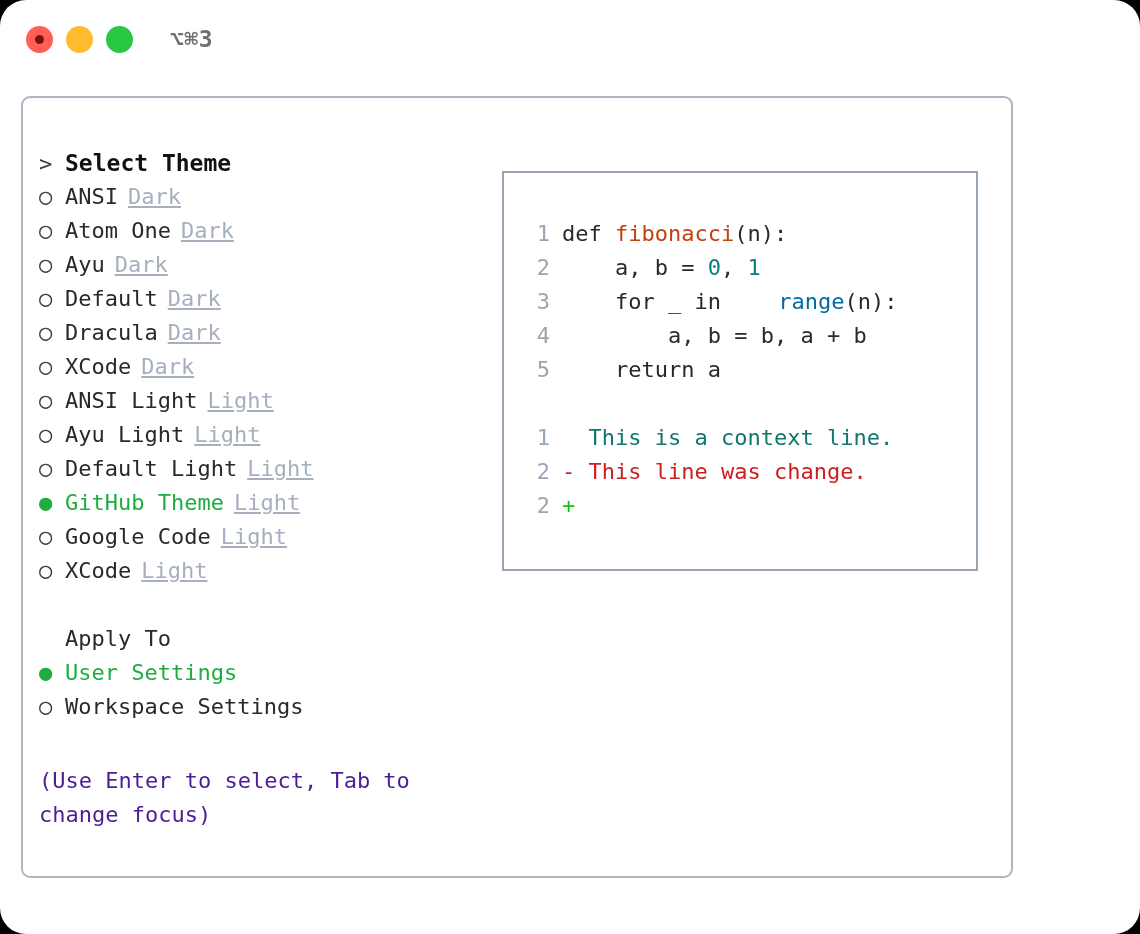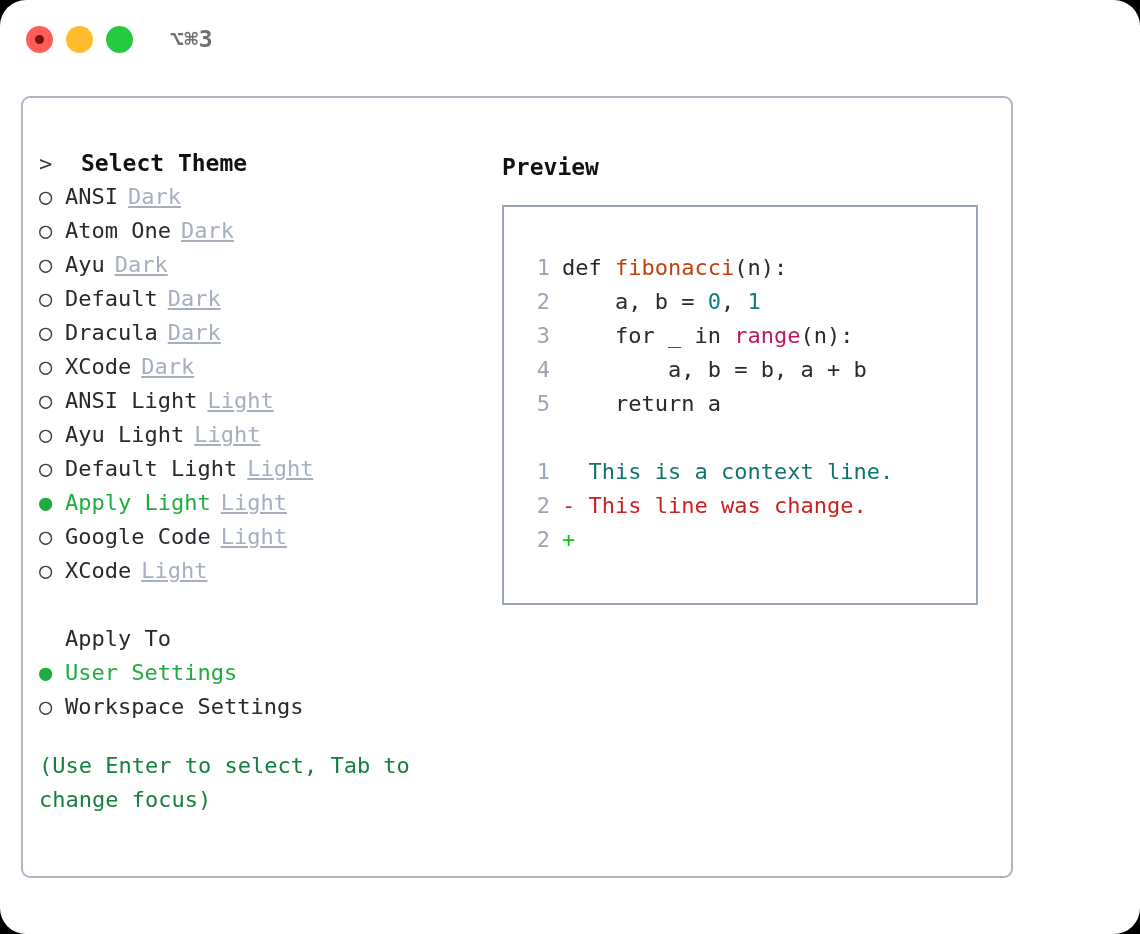--- a/index.html
+++ b/index.html
@@ -103,28 +103,27 @@
   .rowlabel.sel { color: #1fad3f; }
   .rowtag {
     color: #a6afbd;
     margin-left: 10px;
     text-decoration: underline;
   }
   .heading {
     font-weight: bold;
     font-size: 23px;
     color: #101113;
-    margin-left: 16px;
   }
   .spacer { height: 34px; }
   #hint {
-    margin-top: 21px;
+    margin-top: 36px;
     font-size: 22px;
     line-height: 34px;
-    color: #15803d;
+    color: #4c1d95;
     width: 412px;
   }
 
   
   #right-col {
     position: absolute;
     left: 479px;
     top: 52px;
     width: 490px;
   }
@@ -153,21 +152,21 @@
   }
   .lno {
     flex: 0 0 26px;
     text-align: right;
     color: #9aa5b4;
     margin-right: 12px;
   }
   .ctext { color: #27292e; }
   .tok-fn   { color: #c2410c; }
   .tok-num  { color: #0a7f7f; }
-  .tok-call { color: #be185d; }
+  .tok-call { color: #0369a1; margin-left: 44px; }
   .d-ctx { color: #0f766e; }
   .d-del { color: #cc1f1f; }
   .d-add { color: #13c013; }
   .gapline { height: 34px; }
 </style>
 </head>
 <body>
 
 <div id="window">
 
@@ -190,42 +189,41 @@
       <div id="theme-rows">
           <div class="row"><span class="bullet">○</span><span class="rowlabel">ANSI</span><span class="rowtag">Dark</span></div>
           <div class="row"><span class="bullet">○</span><span class="rowlabel">Atom One</span><span class="rowtag">Dark</span></div>
           <div class="row"><span class="bullet">○</span><span class="rowlabel">Ayu</span><span class="rowtag">Dark</span></div>
           <div class="row"><span class="bullet">○</span><span class="rowlabel">Default</span><span class="rowtag">Dark</span></div>
           <div class="row"><span class="bullet">○</span><span class="rowlabel">Dracula</span><span class="rowtag">Dark</span></div>
           <div class="row"><span class="bullet">○</span><span class="rowlabel">XCode</span><span class="rowtag">Dark</span></div>
           <div class="row"><span class="bullet">○</span><span class="rowlabel">ANSI Light</span><span class="rowtag">Light</span></div>
           <div class="row"><span class="bullet">○</span><span class="rowlabel">Ayu Light</span><span class="rowtag">Light</span></div>
           <div class="row"><span class="bullet">○</span><span class="rowlabel">Default Light</span><span class="rowtag">Light</span></div>
-          <div class="row"><span class="bullet filled">●</span><span class="rowlabel sel">Apply Light</span><span class="rowtag">Light</span></div>
+          <div class="row"><span class="bullet filled">●</span><span class="rowlabel sel">GitHub Theme</span><span class="rowtag">Light</span></div>
           <div class="row"><span class="bullet">○</span><span class="rowlabel">Google Code</span><span class="rowtag">Light</span></div>
           <div class="row"><span class="bullet">○</span><span class="rowlabel">XCode</span><span class="rowtag">Light</span></div>
         </div>
 
       <div class="spacer"></div>
 
       <div class="row">
         <span class="bullet blank">o</span>
         <span class="rowlabel">Apply To</span>
       </div>
 
       <div id="apply-rows">
           <div class="row"><span class="bullet filled">●</span><span class="rowlabel sel">User Settings</span></div>
           <div class="row"><span class="bullet">○</span><span class="rowlabel">Workspace Settings</span></div>
         </div>
 
       <div id="hint">(Use Enter to select, Tab to change focus)</div>
     </div>
 
     <div id="right-col">
-      <div id="preview-title">Preview</div>
       <div id="preview-box">
         <div id="code-lines">
             <div class="cline"><span class="lno">1</span><span class="ctext">def </span><span class="tok-fn">fibonacci</span><span class="ctext">(n):</span></div>
             <div class="cline"><span class="lno">2</span><span class="ctext">    a, b = </span><span class="tok-num">0</span><span class="ctext">, </span><span class="tok-num">1</span></div>
             <div class="cline"><span class="lno">3</span><span class="ctext">    for _ in </span><span class="tok-call">range</span><span class="ctext">(n):</span></div>
             <div class="cline"><span class="lno">4</span><span class="ctext">        a, b = b, a + b</span></div>
             <div class="cline"><span class="lno">5</span><span class="ctext">    return a</span></div>
           </div>
         <div class="gapline"></div>
         <div id="diff-lines">

